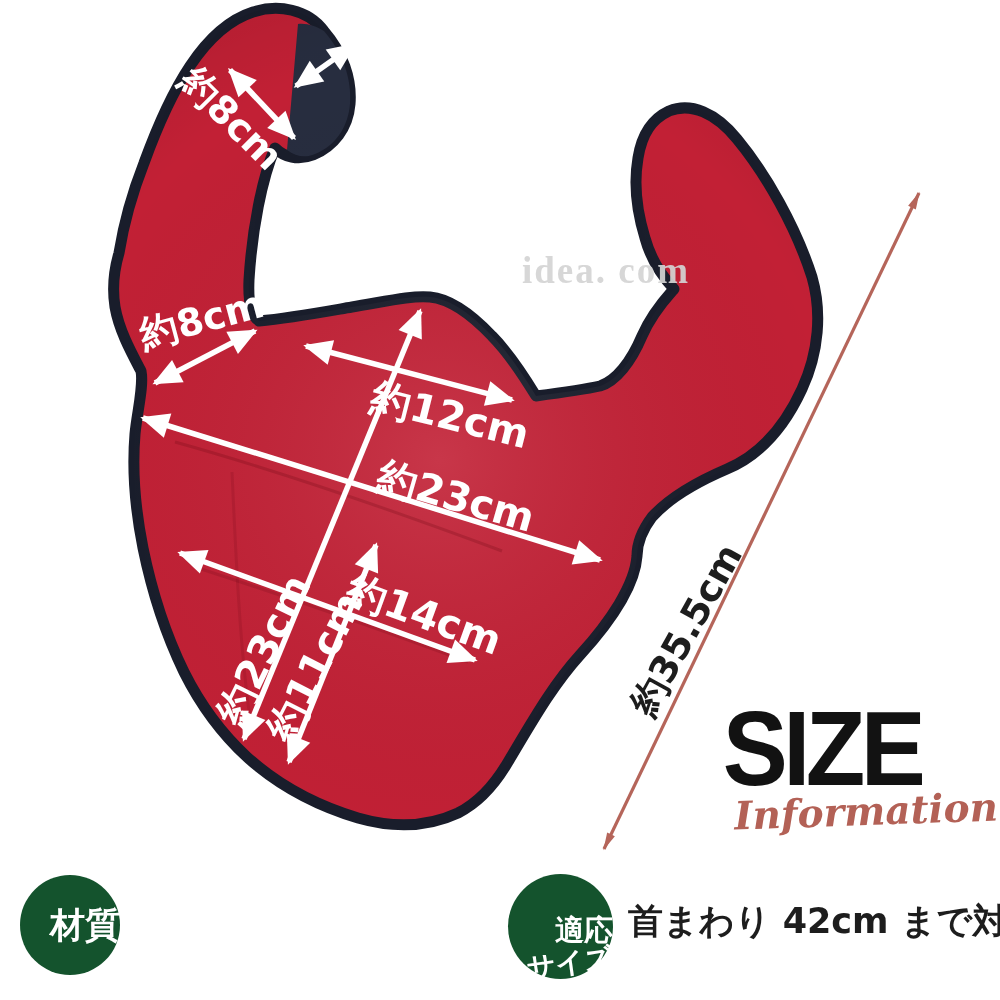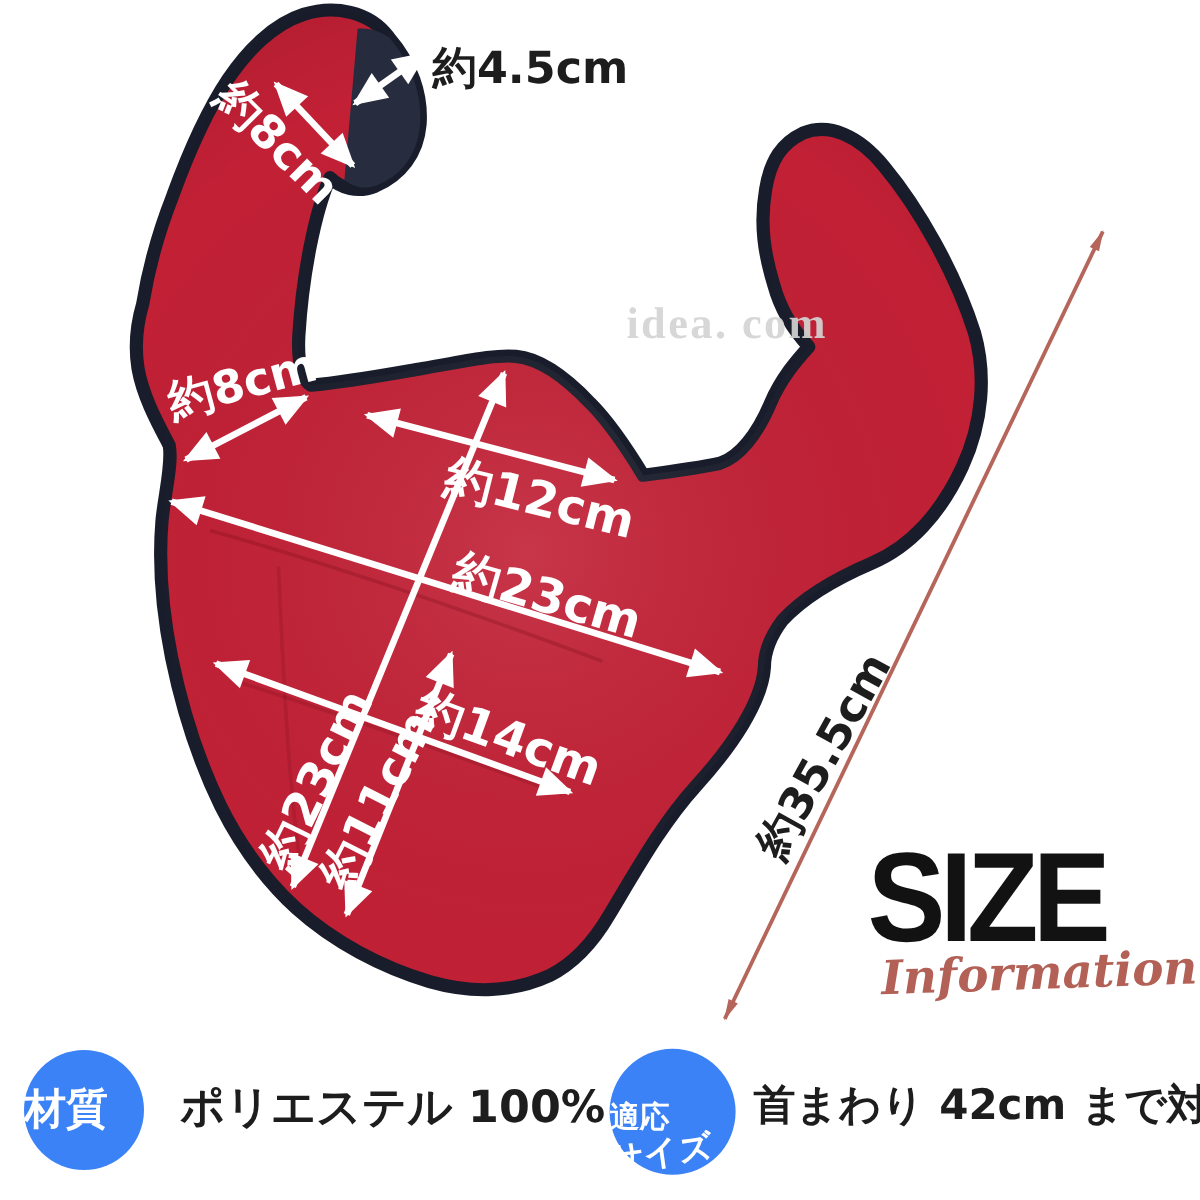--- a/index.html
+++ b/index.html
@@ -30,28 +30,28 @@
   }
   .info-word {
     position:absolute; left:866px; top:811px;
     transform:translate(-50%,-50%) rotate(-2deg);
     font-family:"DejaVu Serif","Liberation Serif",serif;
     font-style:italic; font-size:39px; font-weight:600;
     color:#b36156; white-space:nowrap;
   }
   .badge {
     position:absolute; border-radius:50%;
-    background:#3b82f6; color:#ffffff;
+    background:#14532d; color:#ffffff;
     display:flex; flex-direction:column;
-    align-items:flex-start; justify-content:center;
+    align-items:flex-end; justify-content:center;
     font-weight:700; text-align:center; line-height:1.1;
   }
   .badge-material { left:20px; top:875px; width:100px; height:100px; font-size:35px; }
   .badge-fit { left:508px; top:874px; width:105px; height:105px; }
-  .badge-fit .l1 { font-size:25px; display:block;margin-top:41px; }
+  .badge-fit .l1 { font-size:29px; display:block;margin-top:41px; }
   .badge-fit .l2 { font-size:28px; display:block; transform:rotate(-8deg); margin-top:1px; }
   .spec-text {
     position:absolute; color:#1d1d1d; font-weight:600;
     font-size:37px; white-space:nowrap;
   }
   .spec-text.t1 { left:150px; top:925px; transform:translateY(-54%); }
   .spec-text.t2 { left:628px; top:923px; transform:translateY(-54%); font-size:35px; }
 </style>
 </head>
 <body>
@@ -109,37 +109,35 @@
       <line x1="420" y1="311" x2="244" y2="739" marker-start="url(#wh)" marker-end="url(#wh)"></line>
       <line x1="376" y1="545" x2="289" y2="762" marker-start="url(#wh)" marker-end="url(#wh)"></line>
       <line x1="180" y1="553" x2="475" y2="660" marker-start="url(#wh)" marker-end="url(#wh)"></line>
     </g>
 
     <line x1="604" y1="849" x2="919" y2="193" stroke="#b5655a" stroke-width="3.2" fill="none" marker-start="url(#rh)" marker-end="url(#rh)"></line>
   </svg>
 
   <div class="watermark">idea. com</div>
 
-  <div class="mlabel dark" style="left:442px; top:57px; font-size:37px; transform:translate(-50%,-50%);">約4.5cm</div>
   <div class="mlabel" style="left:231px; top:119px; font-size:38px; transform:translate(-50%,-50%) rotate(45deg);">約8cm</div>
   <div class="mlabel" style="left:202px; top:320px; font-size:38px; transform:translate(-50%,-50%) rotate(-15deg);">約8cm</div>
   <div class="mlabel" style="left:450px; top:416px; font-size:40px; transform:translate(-50%,-50%) rotate(14deg);">約12cm</div>
   <div class="mlabel" style="left:456px; top:497px; font-size:40px; transform:translate(-50%,-50%) rotate(16deg);">約23cm</div>
   <div class="mlabel" style="left:264px; top:650px; font-size:40px; transform:translate(-50%,-50%) rotate(-64deg);">約23cm</div>
   <div class="mlabel" style="left:315px; top:667px; font-size:40px; transform:translate(-50%,-50%) rotate(-63deg);">約11cm</div>
   <div class="mlabel" style="left:424px; top:615px; font-size:40px; transform:translate(-50%,-50%) rotate(20deg);">約14cm</div>
   <div class="mlabel dark" style="left:687px; top:630px; font-size:37px; transform:translate(-50%,-50%) rotate(-61deg);">約35.5cm</div>
 
   <div class="size-word">SIZE</div>
   <div class="info-word">Information</div>
 
   <div class="badge badge-material">
     <span>材質</span>
   </div>
-  <div class="spec-text t1">ポリエステル 100%</div>
 
   <div class="badge badge-fit">
     <span class="l1">適応</span>
     <span class="l2">サイズ</span>
   </div>
   <div class="spec-text t2">首まわり 42cm まで対応</div>
 
 </div>
 
 </body></html>

